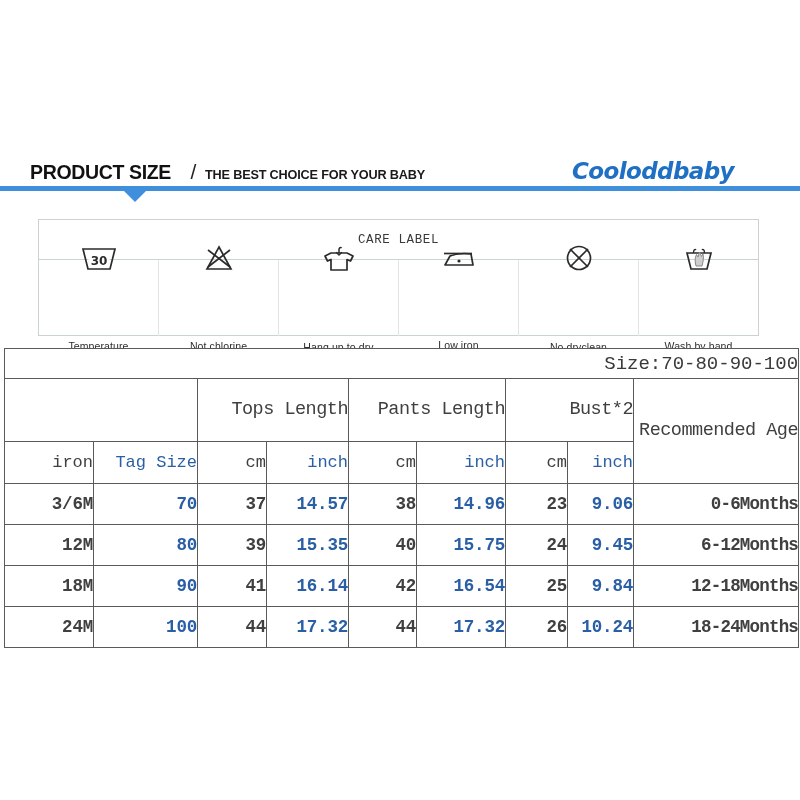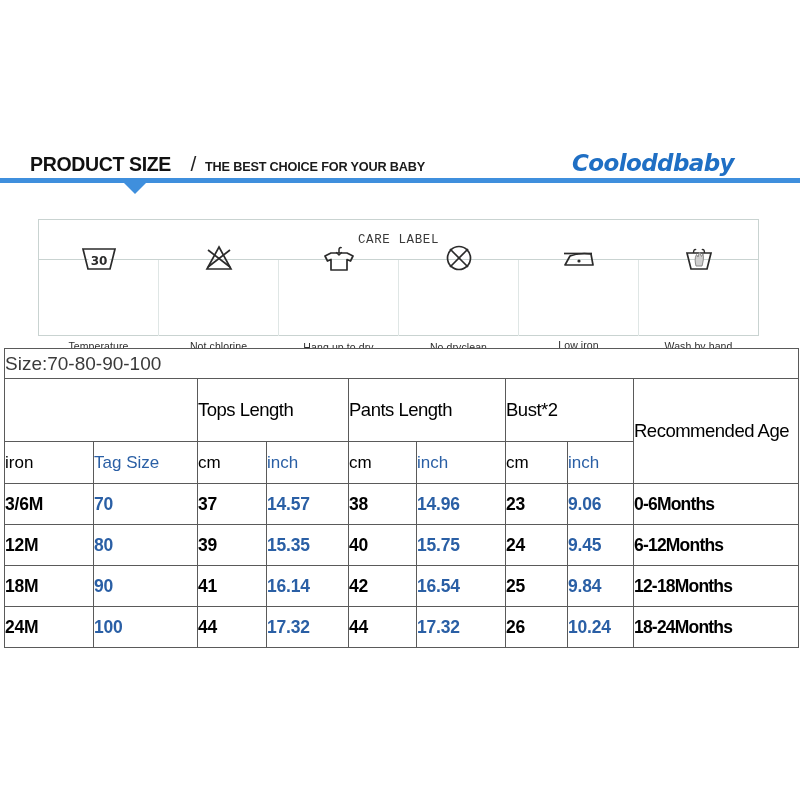--- a/index.html
+++ b/index.html
@@ -16,21 +16,21 @@
     width: 800px;
     height: 800px;
     background: #ffffff;
     overflow: hidden;
   }
 
   
   .header {
     position: absolute;
     left: 0;
-    top: 152px;
+    top: 160px;
     width: 800px;
     height: 48px;
   }
 
   .header-titles {
     position: absolute;
     left: 30px;
     top: 0px;
     display: flex;
     align-items: baseline;
@@ -170,23 +170,23 @@
     left: 4px;
     top: 348px;
     width: 794px;
     border-collapse: collapse;
     table-layout: fixed;
     background: #ffffff;
   }
 
   .size-table td {
     border: 1.6px solid #5a5a5a;
-    text-align: left;
+    text-align: right;
     vertical-align: middle;
-    font-family: Liberation Sans, sans-serif;
+    font-family: Liberation Mono, monospace;
   }
 
   .t-title {
     height: 30px;
     font-size: 19px;
     color: #3a3a3a;
     letter-spacing: 0px;
   }
 
   .t-group {
@@ -202,21 +202,21 @@
     font-size: 17px;
     letter-spacing: 0px;
   }
 
   .t-row {
     height: 41px;
     font-size: 17.5px;
     letter-spacing: -0.2px;
   }
 
-  .c-orange { color: #000000; }
+  .c-orange { color: #404040; }
   .c-blue   { color: #2a5fa5; }
   .c-blank  { }
 
   .t-row .c-orange, .t-row .c-blue { font-weight: 700; }
 
   .t-age { letter-spacing: -0.8px; }
 </style>
 </head>
 <body>
 
@@ -273,38 +273,38 @@
             <path d="M11 10 L5 13 L7.5 18 L11 16.5 L11 27 L27 27 L27 16.5 L30.5 18 L33 13 L27 10 Z" fill="none" stroke="#2b2b2b" stroke-width="1.7" stroke-linejoin="round"></path>
             <path d="M19 10 L19 6.5 C19 4.8 20.6 4 21.6 5.1" fill="none" stroke="#2b2b2b" stroke-width="1.5"></path>
             <path d="M16.2 9.2 L19 12 L21.8 9.2" fill="none" stroke="#2b2b2b" stroke-width="1.4"></path>
           </svg>
         </span>
         <span class="care-cap">Hang up to dry</span>
       </div>
 
       <div class="care-cell">
         <span class="care-icon">
+          <svg width="42" height="26" viewBox="0 0 42 26">
+            <path d="M7 20 L35 20 L33 9 C33 9 22 7 12 11 Z" fill="none" stroke="#2b2b2b" stroke-width="1.7" stroke-linejoin="round"></path>
+            <line x1="6" y1="8.5" x2="34" y2="8.5" stroke="#2b2b2b" stroke-width="1.7"></line>
+            <circle cx="21" cy="16" r="1.6" fill="#2b2b2b"></circle>
+          </svg>
+        </span>
+        <span class="care-cap">Low iron</span>
+      </div>
+
+      <div class="care-cell">
+        <span class="care-icon">
           <svg width="30" height="30" viewBox="0 0 30 30">
             <circle cx="15" cy="15" r="11.5" fill="none" stroke="#2b2b2b" stroke-width="1.7"></circle>
             <line x1="6" y1="6" x2="24" y2="24" stroke="#2b2b2b" stroke-width="1.7"></line>
             <line x1="24" y1="6" x2="6" y2="24" stroke="#2b2b2b" stroke-width="1.7"></line>
           </svg>
         </span>
         <span class="care-cap">No dryclean</span>
-      </div>
-
-      <div class="care-cell">
-        <span class="care-icon">
-          <svg width="42" height="26" viewBox="0 0 42 26">
-            <path d="M7 20 L35 20 L33 9 C33 9 22 7 12 11 Z" fill="none" stroke="#2b2b2b" stroke-width="1.7" stroke-linejoin="round"></path>
-            <line x1="6" y1="8.5" x2="34" y2="8.5" stroke="#2b2b2b" stroke-width="1.7"></line>
-            <circle cx="21" cy="16" r="1.6" fill="#2b2b2b"></circle>
-          </svg>
-        </span>
-        <span class="care-cap">Low iron</span>
       </div>
 
       <div class="care-cell">
         <span class="care-icon">
           <svg width="38" height="28" viewBox="0 0 38 28">
             <path d="M7 9 L31 9 L27 25 L11 25 Z" fill="none" stroke="#2b2b2b" stroke-width="1.7"></path>
             <path d="M16 22 C15 18 14.5 14 16.5 10.5 L18 13 L19.5 8 L21.5 12.5 L23 10 C24 14 23 18 22 22 Z" fill="#cfcfcf" stroke="#8a8a8a" stroke-width="1"></path>
             <path d="M13.5 9 C13.5 6 15 4.5 16 6" fill="none" stroke="#2b2b2b" stroke-width="1.4"></path>
             <path d="M24.5 9 C24.5 6 23 4.5 22 6" fill="none" stroke="#2b2b2b" stroke-width="1.4"></path>
           </svg>

